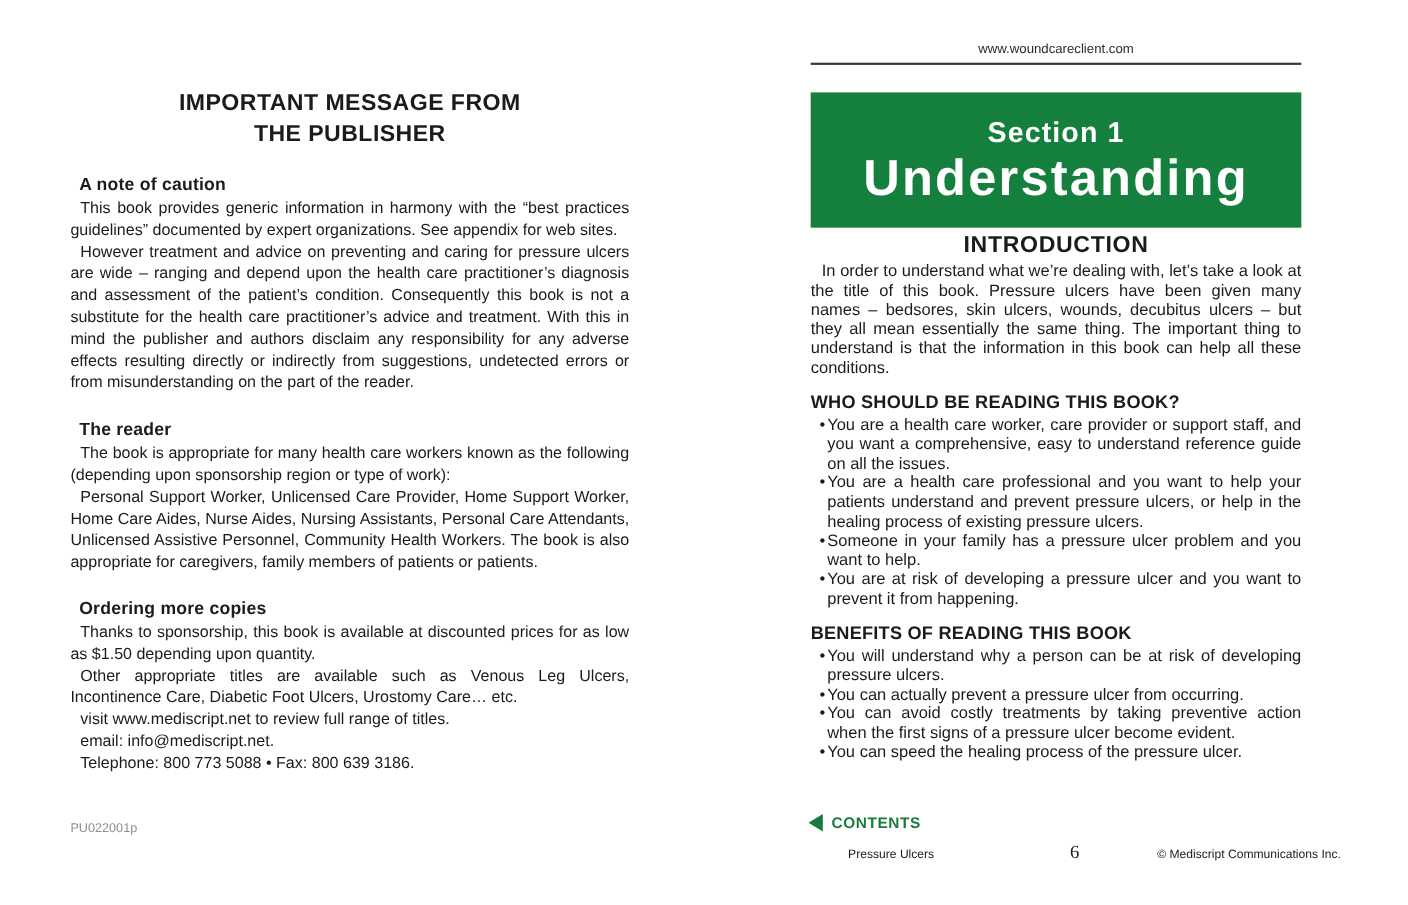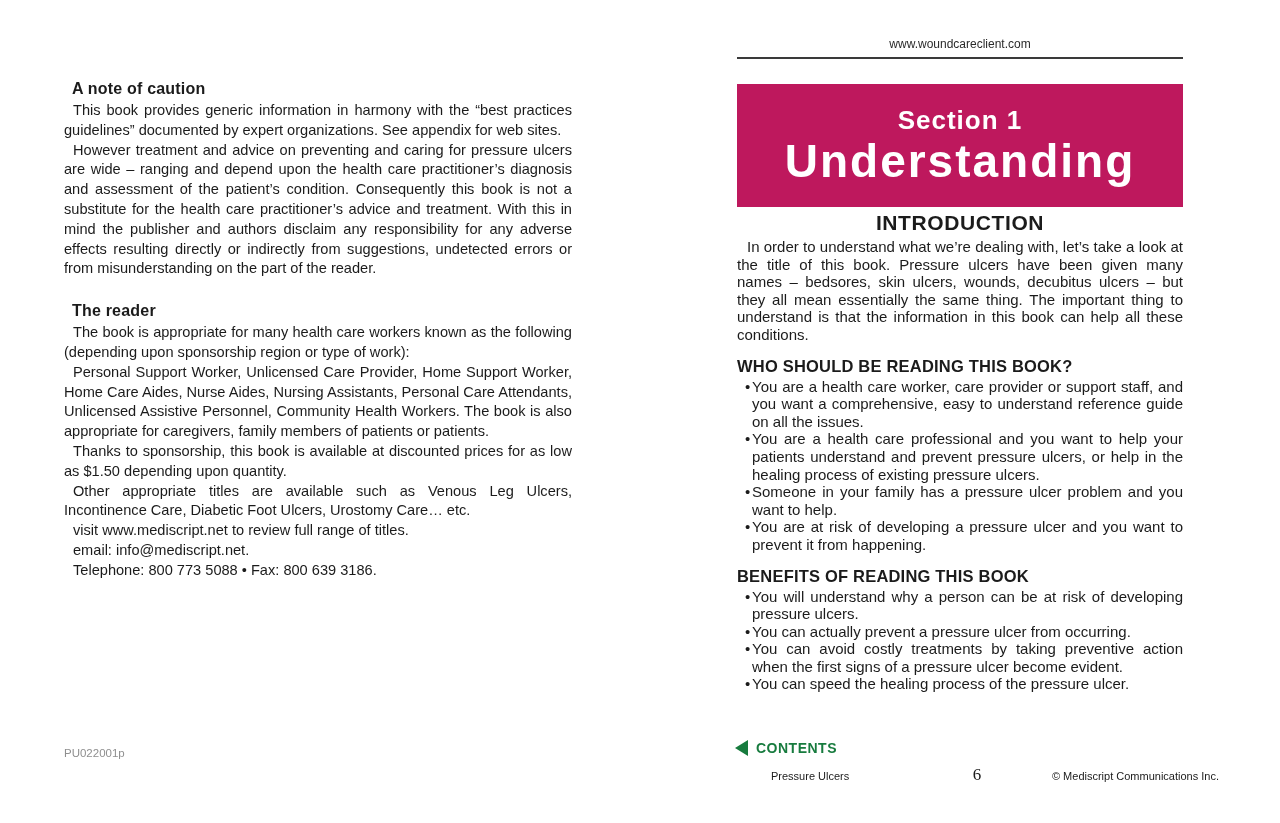--- a/index.html
+++ b/index.html
@@ -35,21 +35,21 @@
     text-align:left;font-size:11.5px;color:#8f8f8f;
   }
   
   .r-header{
     position:absolute;left:737px;top:37px;width:446px;
     font-size:12px;text-align:center;color:#2a2a2a;
     padding-bottom:6px;border-bottom:2px solid #3a3a3a;
   }
   .banner{
     position:absolute;left:737px;top:84px;width:446px;height:123px;
-    background:#be185d;color:#ffffff;
+    background:#15803d;color:#ffffff;
     display:flex;flex-direction:column;align-items:center;justify-content:center;
   }
   .banner .kicker{
     font-size:26px;font-weight:bold;line-height:30px;letter-spacing:1px;
   }
   .banner .big{
     font-size:46px;font-weight:bold;line-height:52px;letter-spacing:2px;
   }
   .right-col{
     position:absolute;left:737px;top:211px;width:446px;
@@ -102,29 +102,34 @@
     font-size:17px;transform:translateX(-18px);
   }
   .r-footer .copy{flex:1;text-align:right;}
 </style>
 </head>
 <body>
 
 <div class="spread">
 
   <div class="left-col">
+    <h1 class="pub-title">
+      <span>IMPORTANT MESSAGE FROM</span><br>
+      <span>THE PUBLISHER</span>
+    </h1>
 
     <h2 class="sec-head">A note of caution</h2>
     <p>This book provides generic information in harmony with the “best practices guidelines” documented by expert organizations. See appendix for web sites.</p>
     <p>However treatment and advice on preventing and caring for pressure ulcers are wide – ranging and depend upon the health care practitioner’s diagnosis and assessment of the patient’s condition. Consequently this book is not a substitute for the health care practitioner’s advice and treatment. With this in mind the publisher and authors disclaim any responsibility for any adverse effects resulting directly or indirectly from suggestions, undetected errors or from misunderstanding on the part of the reader.</p>
 
     <h2 class="sec-head gap">The reader</h2>
     <p>The book is appropriate for many health care workers known as the following (depending upon sponsorship region or type of work):</p>
     <p>Personal Support Worker, Unlicensed Care Provider, Home Support Worker, Home Care Aides, Nurse Aides, Nursing Assistants, Personal Care Attendants, Unlicensed Assistive Personnel, Community Health Workers. The book is also appropriate for caregivers, family members of patients or patients.</p>
 
+    <h2 class="sec-head gap">Ordering more copies</h2>
     <p>Thanks to sponsorship, this book is available at discounted prices for as low as $1.50 depending upon quantity.</p>
     <p>Other appropriate titles are available such as Venous Leg Ulcers, Incontinence Care, Diabetic Foot Ulcers, Urostomy Care… etc.</p>
     <p class="nojust">visit www.mediscript.net to review full range of titles.</p>
     <p class="nojust">email: info@mediscript.net.</p>
     <p class="nojust">Telephone: 800 773 5088 • Fax: 800 639 3186.</p>
   </div>
 
   <div class="left-code">PU022001p</div>
 
   <div class="r-header">www.woundcareclient.com</div>

